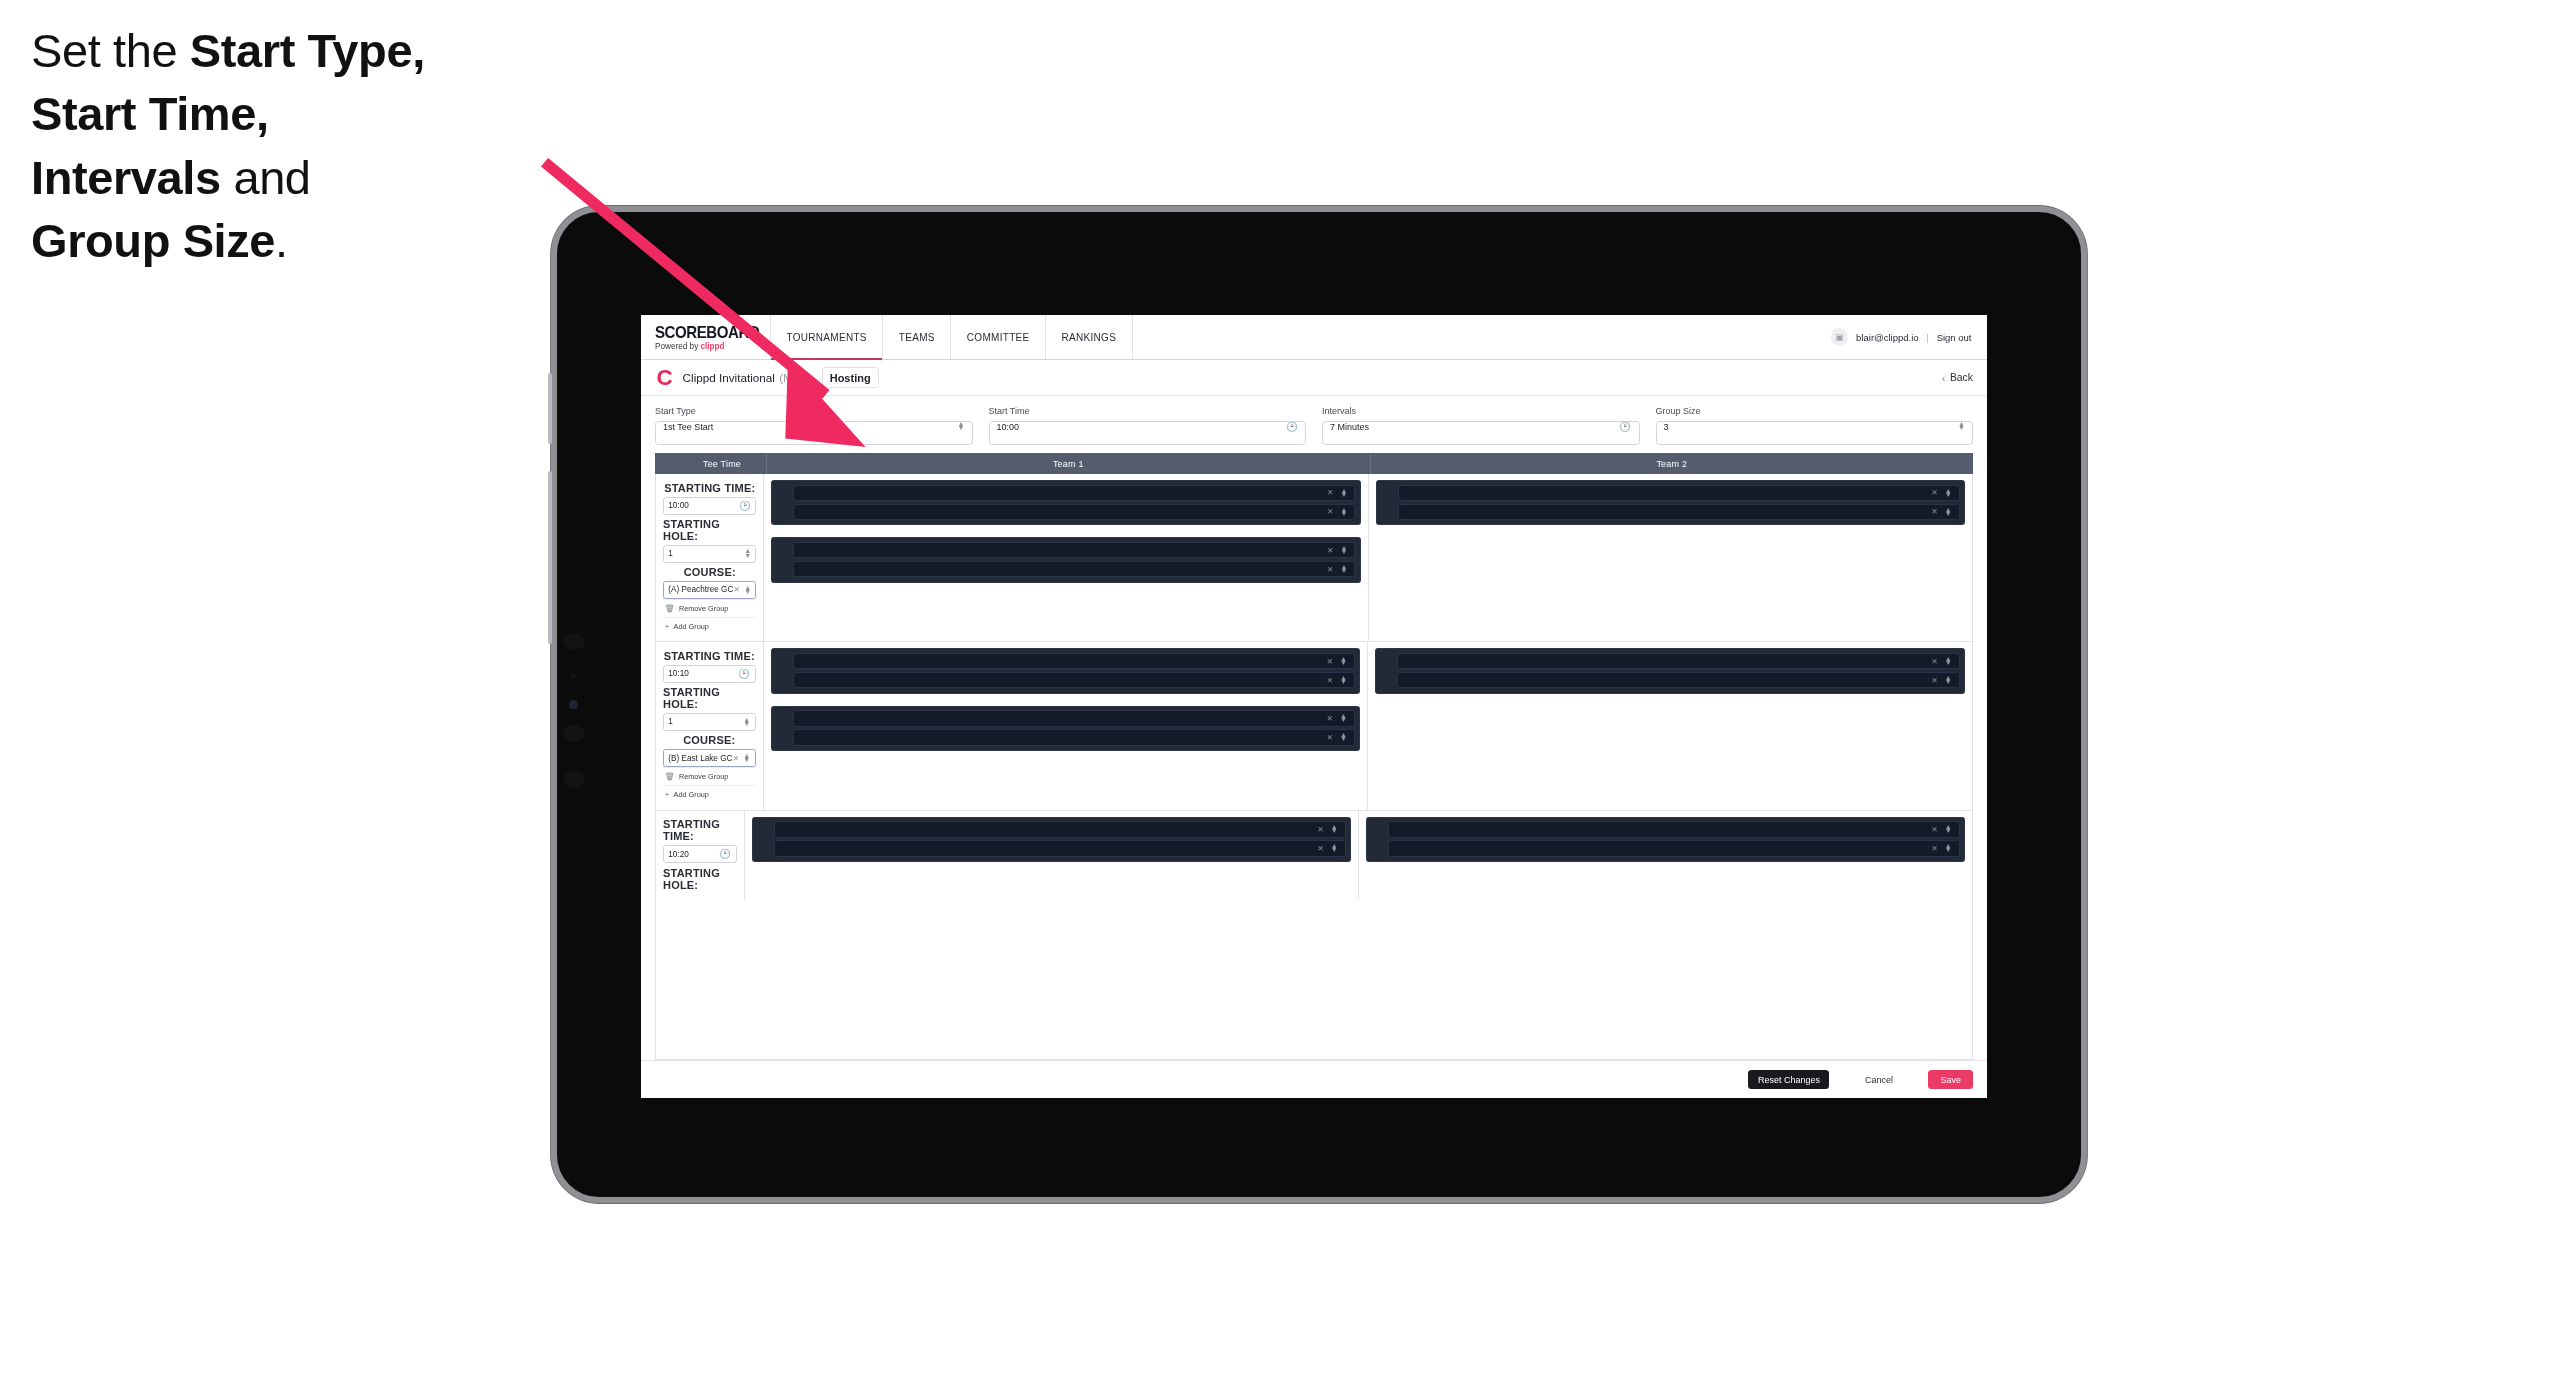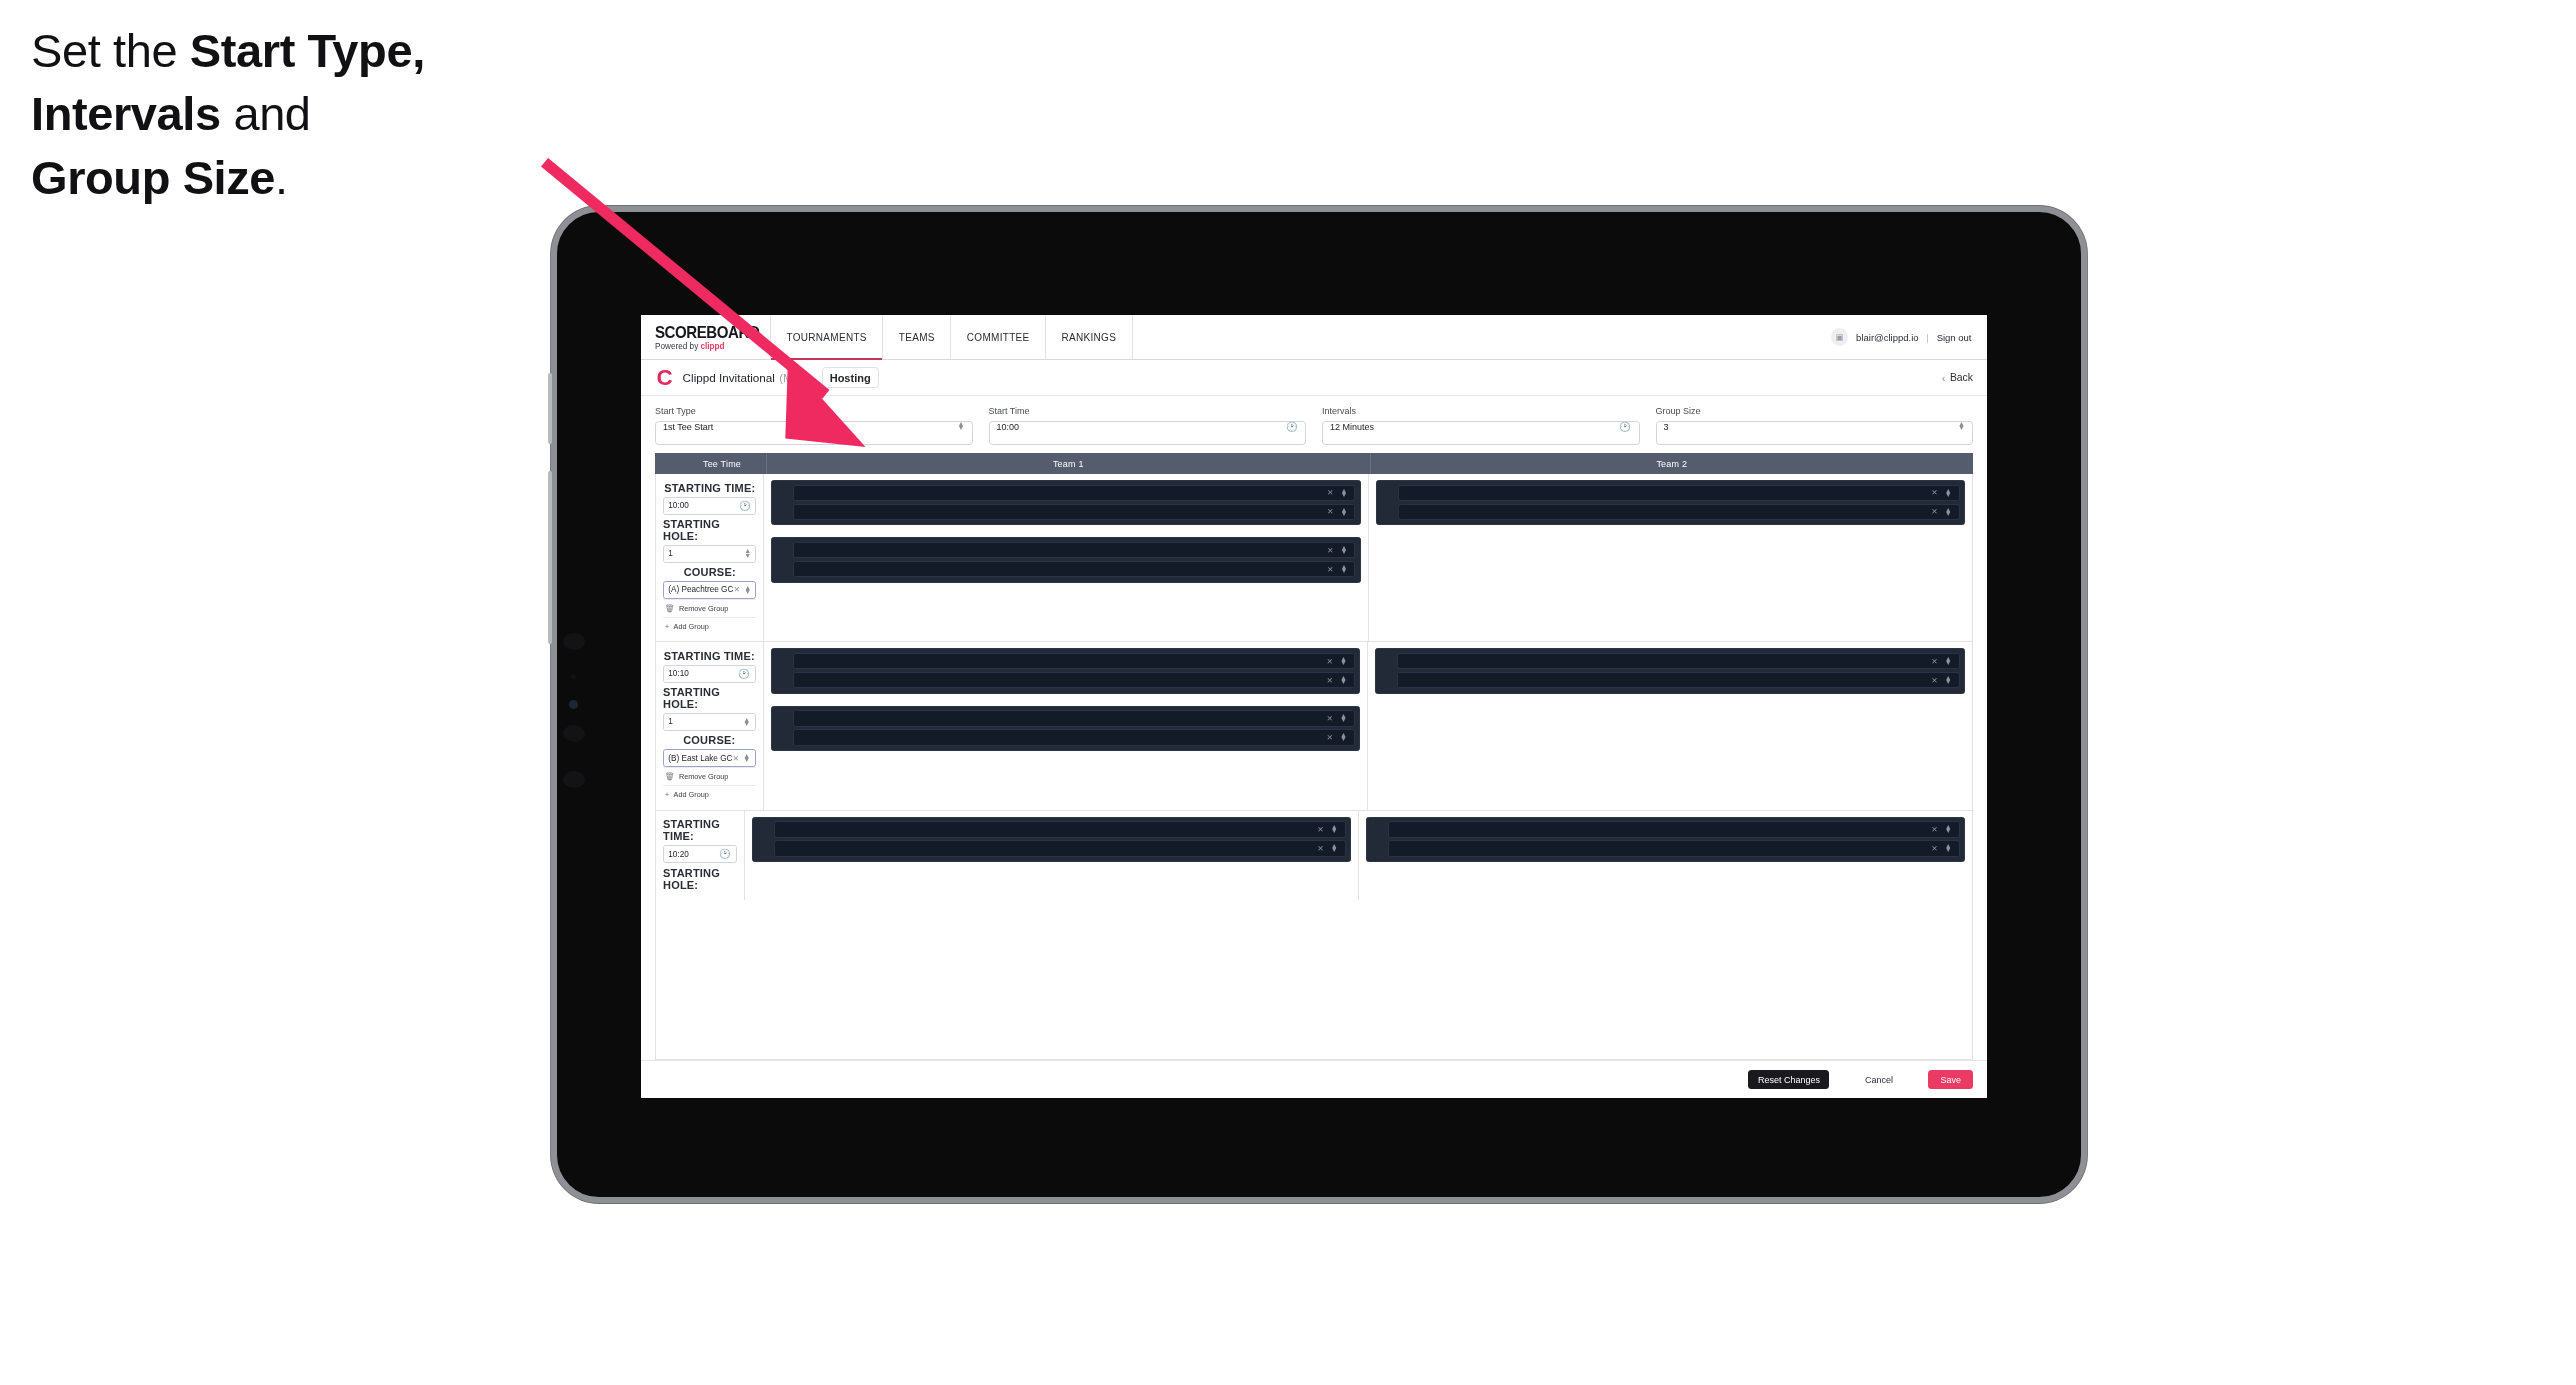--- a/index.html
+++ b/index.html
@@ -237,20 +237,21 @@
   .btn-cancel { background: transparent; color: #2b2d34; margin: 0 12px; }
   .btn-save { background: #eb3a63; color: #fff; font-weight: 400; padding: 0 12px; }
 </style>
 </head>
 <body>
 
 <div id="stage">
 
   <div class="caption">
     <div><span class="reg">Set the </span><b>Start Type,</b></div>
+    <div><b>Start Time,</b></div>
     <div><b>Intervals</b><span class="reg"> and</span></div>
     <div><b>Group Size</b><span class="reg">.</span></div>
   </div>
 
   <div class="tablet">
     <div class="side-btn" style="top:161px;height:71px;"></div>
     <div class="side-btn" style="top:259px;height:173px;"></div>
     <div class="cam-dot" style="left:6px;top:421px;width:22.4px;height:17.3px;"></div>
     <div class="cam-dot" style="left:14px;top:462px;width:5.2px;height:5.2px;"></div>
     <div class="cam-dot" style="left:12px;top:488px;width:8.6px;height:8.6px;background:#1d2636;"></div>
@@ -311,21 +312,21 @@
         <div class="ctrl">
           <div class="ctrl-label">Start Time</div>
           <div class="ctrl-field">
             <span class="val">10:00</span>
             <span class="ico">🕑</span>
           </div>
         </div>
         <div class="ctrl">
           <div class="ctrl-label">Intervals</div>
           <div class="ctrl-field">
-            <span class="val">12 Minutes</span>
+            <span class="val">7 Minutes</span>
             <span class="ico">🕑</span>
           </div>
         </div>
         <div class="ctrl">
           <div class="ctrl-label">Group Size</div>
           <div class="ctrl-field">
             <span class="val">3</span>
             <span class="stepper">
                 <span>▲</span>
                 <span>▼</span>

